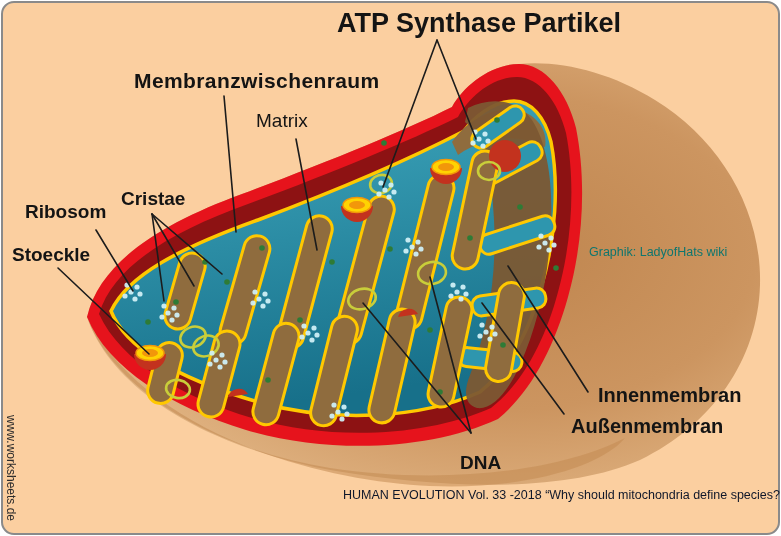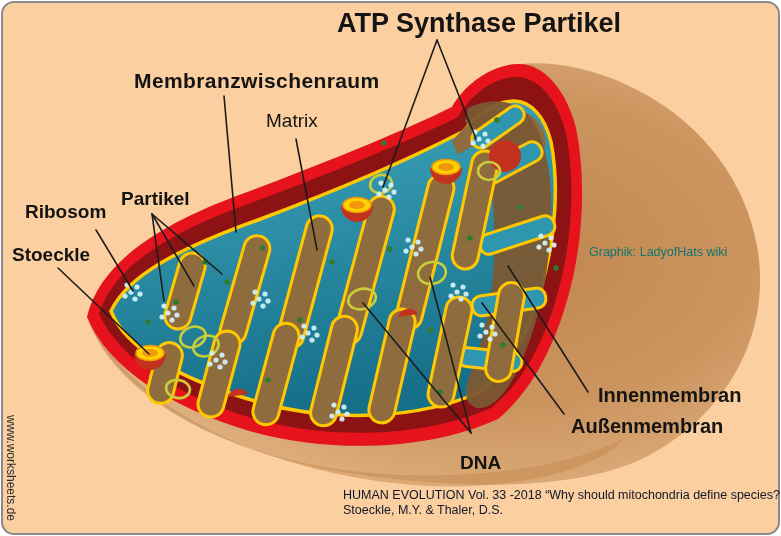--- a/index.html
+++ b/index.html
@@ -5,21 +5,21 @@
   html,body{margin:0;padding:0;background:#ffffff;}
   body{width:781px;height:536px;position:relative;overflow:hidden;
        font-family:"Liberation Sans","DejaVu Sans",sans-serif;}
   .frame{position:absolute;left:1px;top:1px;width:775px;height:530px;
          background:#FBCFA0;border:2px solid #8a8a8a;border-radius:13px;}
   svg.art{position:absolute;left:0;top:0;width:781px;height:536px;}
   .lbl{position:absolute;color:#141414;white-space:nowrap;line-height:1.05;}
   .b{font-weight:bold;}
   .lbl-atp{left:337px;top:9px;font-size:27px;}
   .lbl-membran{left:134px;top:70px;font-size:21px;letter-spacing:.4px;text-align:center;}
-  .lbl-matrix{left:266px;top:111px;font-size:19px;}
+  .lbl-matrix{left:256px;top:111px;font-size:19px;}
   .lbl-cristae{left:121px;top:189px;font-size:19px;}
   .lbl-ribosom{left:25px;top:202px;font-size:19px;}
   .lbl-granula{left:12px;top:245px;font-size:19px;}
   .lbl-innen{left:598px;top:385px;font-size:20px;}
   .lbl-aussen{left:571px;top:408px;font-size:20px;margin-top:8px;}
   .lbl-dna{left:460px;top:437px;font-size:19px;margin-top:16px;}
   .lbl-graphik{left:589px;top:246px;font-size:12.5px;color:#0f766e;font-weight:normal;}
   .citation{position:absolute;left:343px;top:488px;font-size:12.5px;color:#0f172a;
             line-height:15px;white-space:nowrap;}
   .watermark{position:absolute;left:-44px;top:461px;width:110px;text-align:center;
@@ -227,26 +227,25 @@
       <line x1="471" y1="433" x2="430" y2="277"></line>
       <line x1="471" y1="433" x2="363" y2="303"></line>
       <line x1="588" y1="392" x2="508" y2="266"></line>
       <line x1="564" y1="414" x2="482" y2="303"></line>
     </g>
 </svg>
 
 <div class="lbl b lbl-atp">ATP Synthase Partikel</div>
 <div class="lbl b lbl-membran">Membranzwischenraum</div>
 <div class="lbl lbl-matrix">Matrix</div>
-<div class="lbl b lbl-cristae">Partikel</div>
+<div class="lbl b lbl-cristae">Cristae</div>
 <div class="lbl b lbl-ribosom">Ribosom</div>
 <div class="lbl b lbl-granula">Stoeckle</div>
 <div class="lbl b lbl-innen">Innenmembran</div>
 <div class="lbl b lbl-aussen">Außenmembran</div>
 <div class="lbl b lbl-dna">DNA</div>
 <div class="lbl lbl-graphik">Graphik: LadyofHats wiki</div>
 
 <div class="citation">
   <div>HUMAN EVOLUTION Vol. 33 -2018 “Why should mitochondria define species?</div>
-  <div>Stoeckle, M.Y. &amp; Thaler, D.S.</div>
 </div>
 
 <div class="watermark">www.worksheets.de</div>
 
 </body></html>

